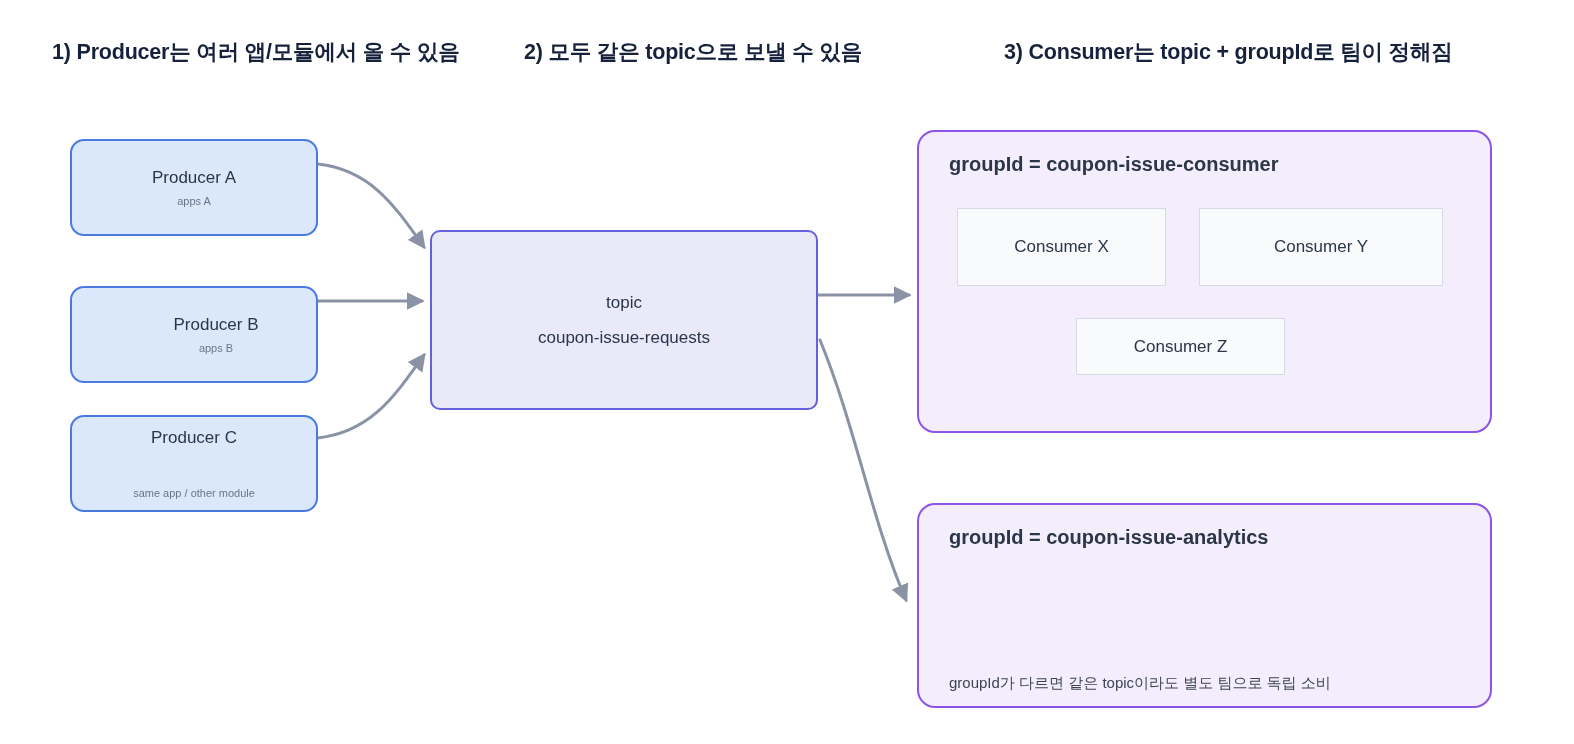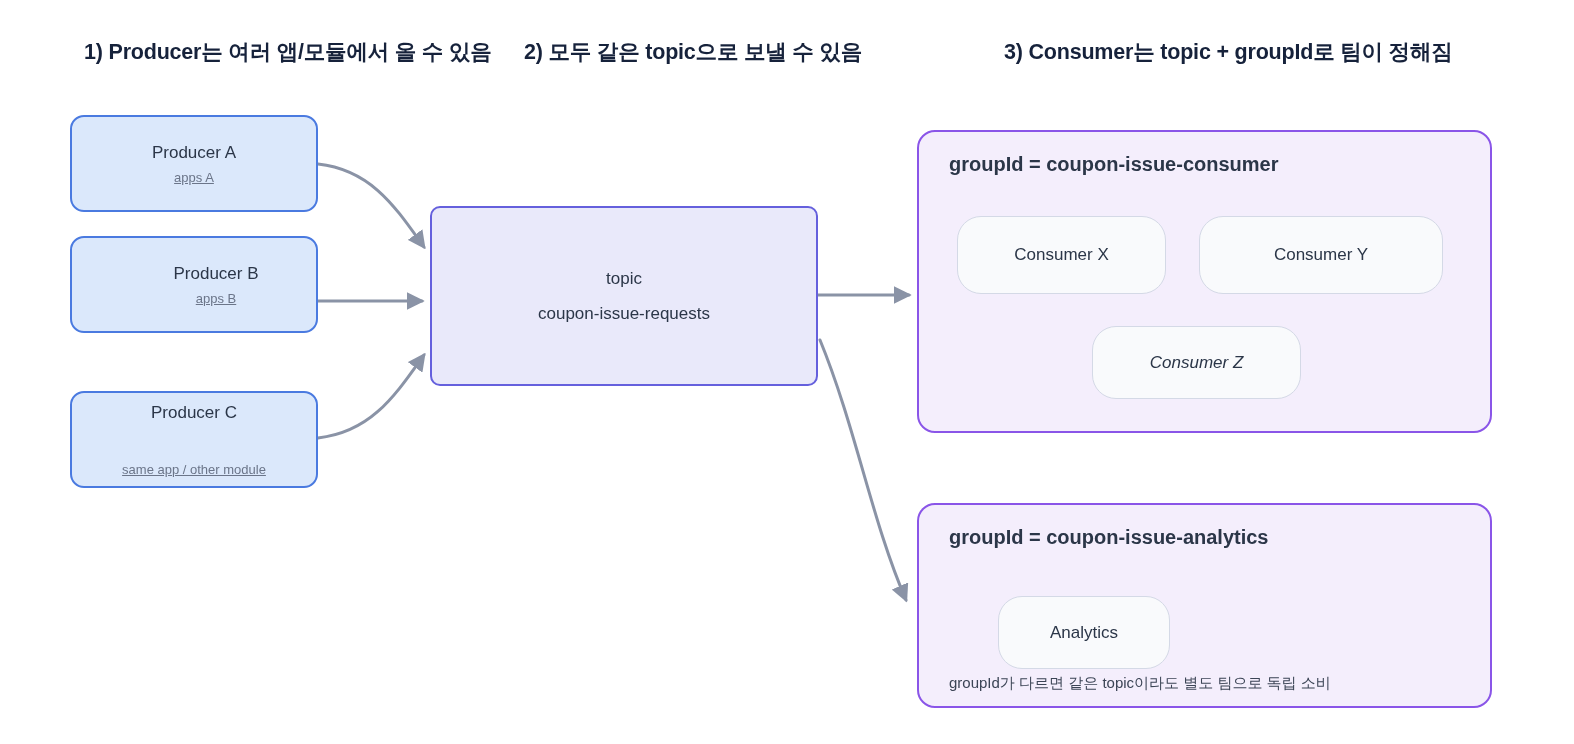--- a/index.html
+++ b/index.html
@@ -8,46 +8,46 @@
     --group-fill:#f4eefc; --group-border:#8a55e8;
     --inner-fill:#f9fafc; --inner-border:#d4d9e6;
     --heading-text:#16223b; --node-text:#2b3648; --subtitle-text:#6b7589; --note-text:#3b4455;
   }
   *{margin:0;padding:0;box-sizing:border-box;}
   html,body{background:#ffffff;}
   body{font-family:"Liberation Sans","DejaVu Sans",sans-serif;}
   .stage{position:relative;width:1574px;height:744px;background:#ffffff;overflow:hidden;}
 
   .heading{position:absolute;font-size:21.5px;font-weight:700;color:var(--heading-text);letter-spacing:-0.2px;white-space:nowrap;}
-  #h1{left:52px;top:37px;margin-left:32px;}
+  #h1{left:52px;top:37px;}
   #h2{left:524px;top:37px;}
   #h3{left:1004px;top:37px;}
 
   .edges{position:absolute;left:0;top:0;width:1574px;height:744px;pointer-events:none;}
   .edge{stroke:var(--edge);stroke-width:3;fill:none;stroke-linecap:round;}
   .arrowhead{fill:var(--edge);}
 
-  .node{position:absolute;display:flex;flex-direction:column;align-items:center;justify-content:center;text-align:center;}
+  .node{position:absolute;display:flex;flex-direction:column;align-items:center;justify-content:center;text-align:center;margin-top:24px;}
   .producer{width:248px;height:97px;left:70px;background:var(--producer-fill);border:2px solid var(--producer-border);border-radius:14px;gap:7px;}
-  #producer-a{top:115px;} #producer-b{top:236px;padding-left:44px;} #producer-c{top:391px;gap:39px;}
+  #producer-a{top:115px;} #producer-b{top:262px;padding-left:44px;} #producer-c{top:391px;gap:39px;}
   .node-title{font-size:17px;font-weight:500;color:var(--node-text);}
-  .node-sub{font-size:13px;font-weight:400;color:var(--subtitle-text);text-decoration:underline;}
+  .node-sub{font-size:11px;font-weight:400;color:var(--subtitle-text);}
 
   .topic{left:430px;top:206px;width:388px;height:180px;background:var(--topic-fill);border:2px solid var(--topic-border);border-radius:10px;gap:15px;}
 
   .group{position:absolute;left:917px;width:575px;background:var(--group-fill);border:2px solid var(--group-border);border-radius:18px;}
   #group-1{top:130px;height:303px;}
   #group-2{top:503px;height:205px;}
   .group-header{position:absolute;left:30px;top:21px;font-size:20px;font-weight:700;color:var(--node-text);white-space:nowrap;}
   .group-note{position:absolute;left:30px;bottom:13px;font-size:15px;font-weight:400;color:var(--note-text);white-space:nowrap;}
 
-  .inner{position:absolute;display:flex;align-items:center;justify-content:center;background:var(--inner-fill);border:1.5px solid var(--inner-border);border-radius:24px;font-size:17px;font-weight:500;color:var(--node-text);margin-top:8px;}
+  .inner{position:absolute;display:flex;align-items:center;justify-content:center;background:var(--inner-fill);border:1.5px solid var(--inner-border);border-radius:1px;font-size:17px;font-weight:500;color:var(--node-text);}
   #consumer-x{left:38px;top:76px;width:209px;height:78px;}
   #consumer-y{left:280px;top:76px;width:244px;height:78px;}
-  #consumer-z{left:173px;top:186px;width:209px;height:73px;font-style:italic;}
+  #consumer-z{left:157px;top:186px;width:209px;height:57px;}
   #analytics{left:79px;top:83px;width:172px;height:73px;}
   #dashboard{left:299px;top:83px;width:172px;height:73px;}
 </style>
 </head>
 <body>
 
 <div class="stage">
 
   <div class="heading" id="h1">1) Producer는 여러 앱/모듈에서 올 수 있음</div>
   <div class="heading" id="h2">2) 모두 같은 topic으로 보낼 수 있음</div>
@@ -86,17 +86,16 @@
 
   <div class="group" id="group-1">
     <div class="group-header">groupId = coupon-issue-consumer</div>
     <div class="inner" id="consumer-x">Consumer X</div>
     <div class="inner" id="consumer-y">Consumer Y</div>
     <div class="inner" id="consumer-z">Consumer Z</div>
   </div>
 
   <div class="group" id="group-2">
     <div class="group-header">groupId = coupon-issue-analytics</div>
-    <div class="inner" id="analytics">Analytics</div>
     <div class="group-note">groupId가 다르면 같은 topic이라도 별도 팀으로 독립 소비</div>
   </div>
 
 </div>
 
 </body></html>

